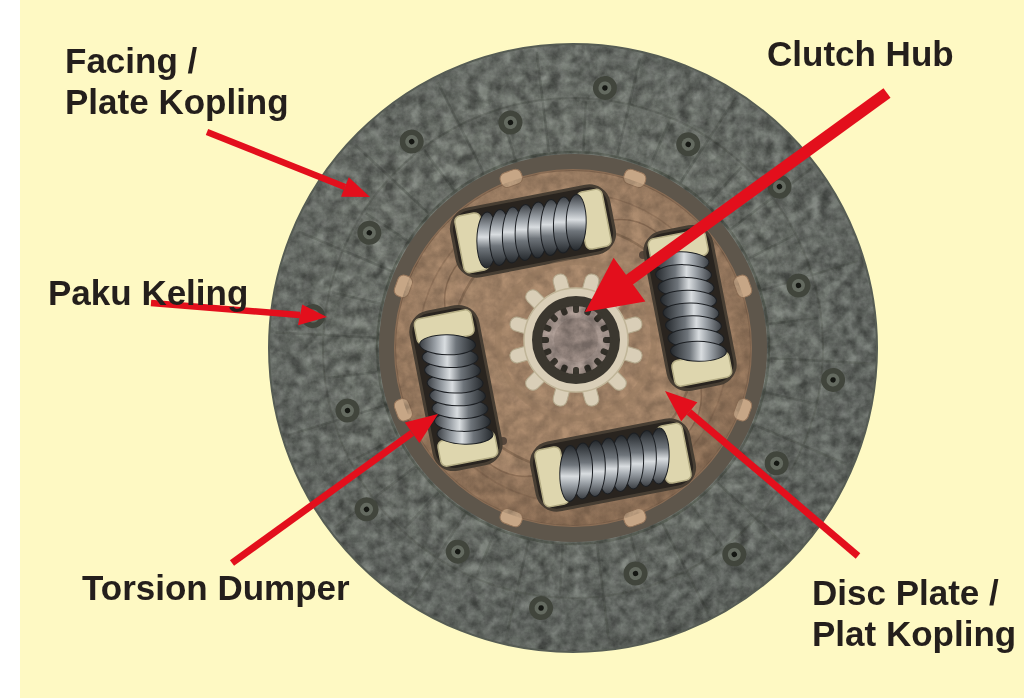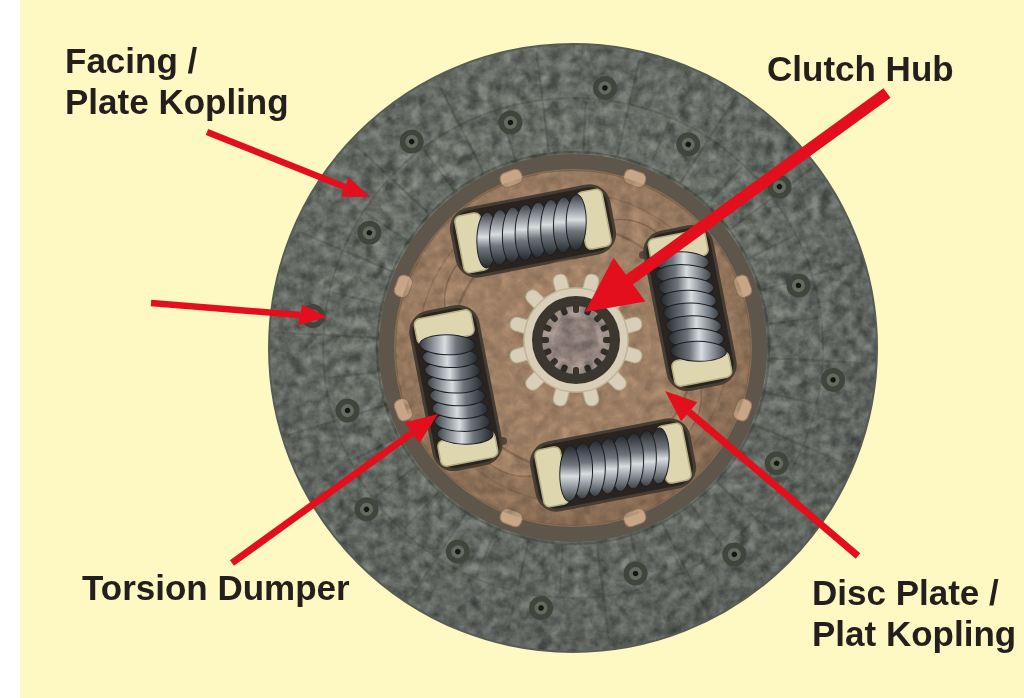--- a/index.html
+++ b/index.html
@@ -247,25 +247,26 @@
       <line class="arrow-line" x1="867" y1="93" x2="609" y2="280" stroke-width="12"></line>
       <polygon class="arrow-head" points="565,312 593.6,257.8 625.4,301.5"></polygon>
     </g>
   </svg>
 
   <div class="label" style="left:45px;top:40px">
     <span class="ln">Facing /</span>
     <span class="ln">Plate Kopling</span>
   </div>
 
-  <div class="label" style="left:747px;top:48px">
+  <div class="label" style="left:747px;top:33px">
     <span class="ln">Clutch Hub</span>
   </div>
 
   <div class="label" style="left:28px;top:272px">
+    <span class="ln">Paku Keling</span>
   </div>
 
   <div class="label" style="left:62px;top:567px">
     <span class="ln">Torsion Dumper</span>
   </div>
 
   <div class="label" style="left:792px;top:572px">
     <span class="ln">Disc Plate /</span>
     <span class="ln">Plat Kopling</span>
   </div>

